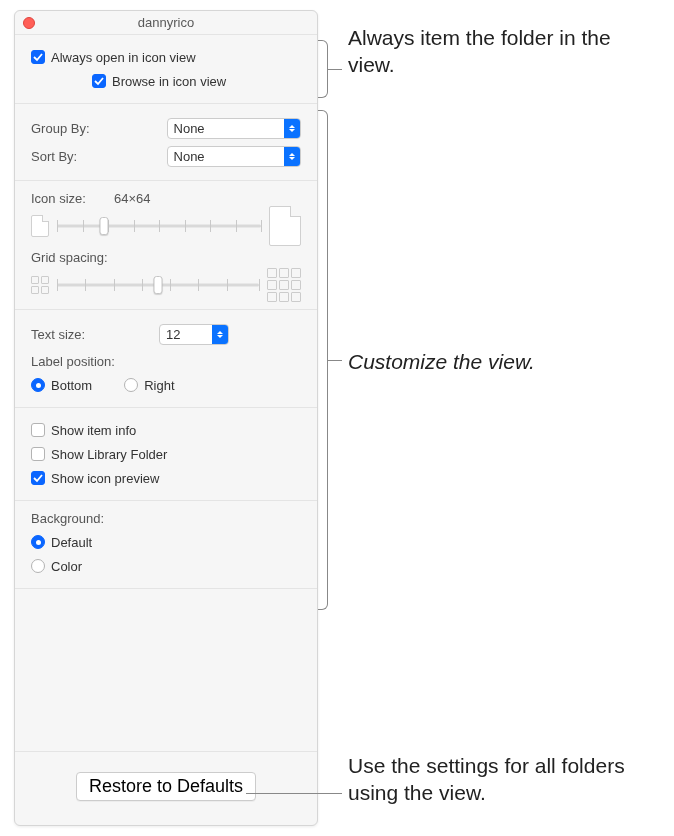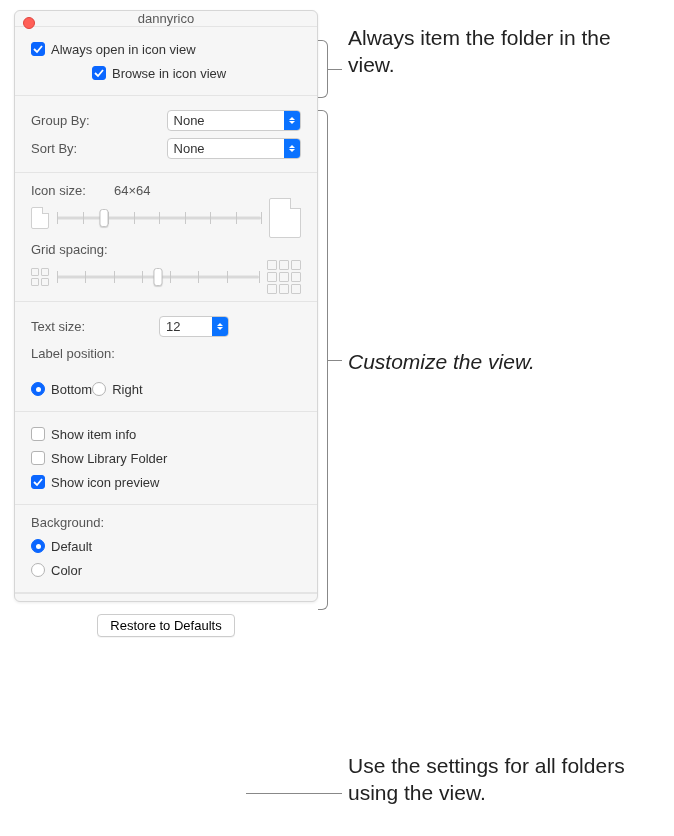--- a/index.html
+++ b/index.html
@@ -10,21 +10,21 @@
     font-size: 13px;
     color: #333;
     background: #fff;
     position: relative;
   }
   .window {
     position: absolute;
     left: 14px;
     top: 10px;
     width: 304px;
-    height: 592px;
+    height: 816px;
     background: #f6f6f6;
     border: 1px solid #d6d6d6;
     border-radius: 6px;
     box-shadow: 0 1px 3px rgba(0,0,0,0.08);
     display: flex;
     flex-direction: column;
   }
   .titlebar {
     height: 24px;
     border-bottom: 1px solid #e4e4e4;
@@ -204,35 +204,35 @@
   }
   .grid-icon span {
     width: 8px; height: 8px;
     border: 1px solid #ccc;
     border-radius: 1px;
   }
   .grid-icon.small { grid-template-columns: repeat(2,8px); grid-template-rows: repeat(2,8px); }
   .grid-icon.big   { grid-template-columns: repeat(3,10px); grid-template-rows: repeat(3,10px); }
   .grid-icon.big span { width:10px; height:10px; }
   .radios-inline {
-    display: flex; gap: 0; margin-top:16px;
+    display: flex; gap: 32px; margin-top:4px;
   }
   .footer {
     margin-top: auto;
     padding: 20px 0 24px;
     display:flex;
     justify-content:center;
     border-top: 1px solid #e4e4e4;
   }
   .button {
     background: #fff;
     border: 1px solid #ccc;
     border-radius: 4px;
     padding: 3px 12px;
-    font-size: 13px;
+    font-size: 18px;
     box-shadow: 0 1px 0 rgba(0,0,0,0.04);
   }
   
   .annot {
     position: absolute;
     font-size: 21px;
     line-height: 1.3;
     color: #222;
     width: 300px;
   }

